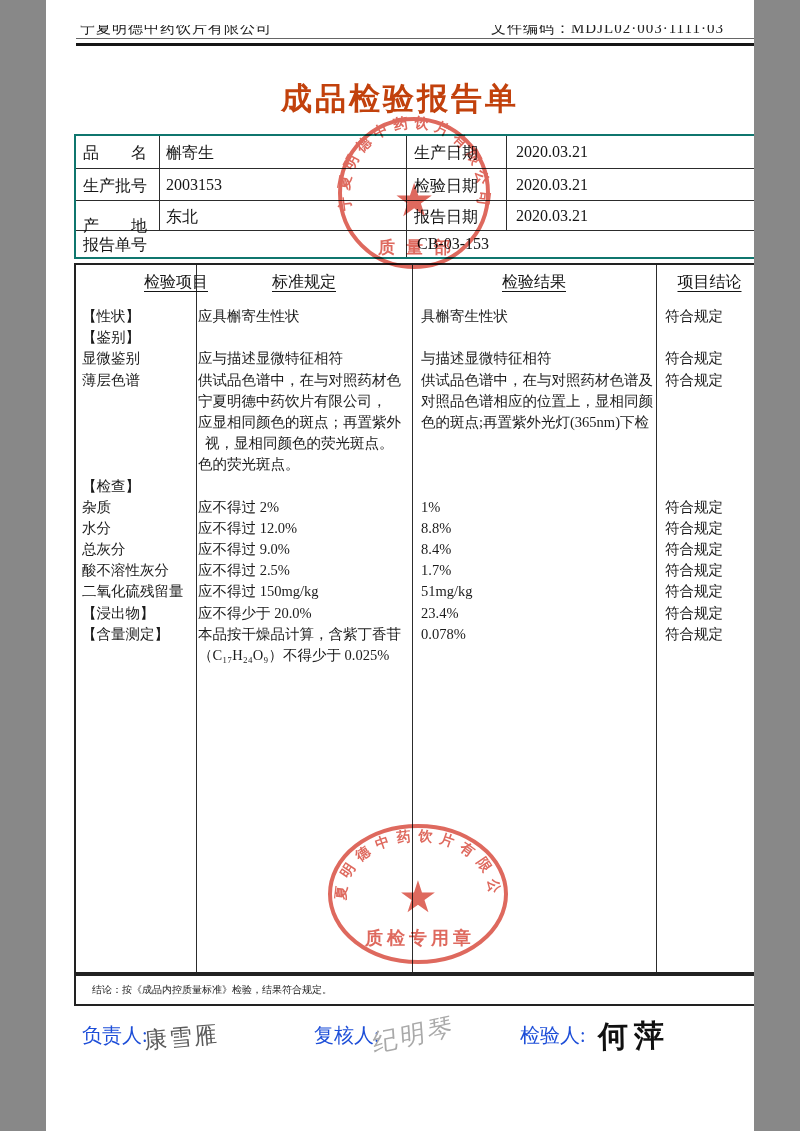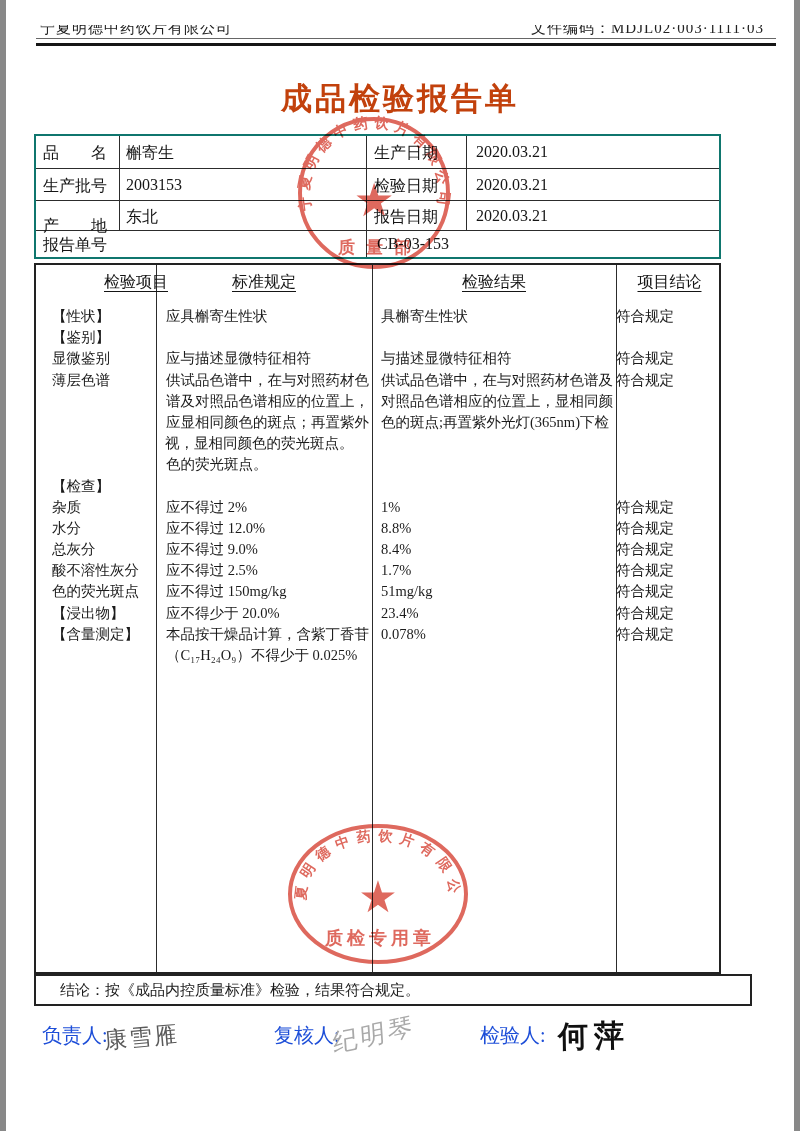--- a/index.html
+++ b/index.html
@@ -1,44 +1,44 @@
 <!DOCTYPE html>
 <html><head>
 <meta charset="utf-8">
 <style>
   html,body{margin:0;padding:0;background:#888;}
   .page{
-    position:relative;width:788px;height:1131px;margin:0 auto;background:#ffffff;
+    position:relative;width:708px;height:1131px;margin:0 auto;background:#ffffff;
     font-family:"Liberation Serif","DejaVu Serif",serif;color:#1b1b1b;overflow:hidden;
   }
   
   .hclip{position:absolute;top:25px;height:15px;overflow:hidden;}
   .hclip span{display:block;margin-top:-6px;font-size:15px;letter-spacing:1px;color:#222;white-space:pre;}
   .rule-thin{position:absolute;left:30px;top:38px;width:740px;height:1px;background:#666;}
   .rule-thick{position:absolute;left:30px;top:43px;width:740px;height:3px;background:#161616;}
   .title{position:absolute;left:0;top:78px;width:100%;text-align:center;
     font-size:31px;font-weight:bold;letter-spacing:3px;color:#c2410c;}
   
   .info{position:absolute;left:28px;top:134px;width:687px;height:125px;border:2px solid #0f766e;box-sizing:border-box;}
   .line{position:absolute;background:#2c2c2c;}
   .cellt{position:absolute;font-size:16px;white-space:pre;color:#151515;}
   
   .main{position:absolute;left:28px;top:263px;width:687px;height:711px;border:2px solid #222;box-sizing:border-box;}
   .mhead{position:absolute;top:7px;font-size:16px;text-align:center;
     text-decoration:underline;text-underline-offset:4px;color:#151515;}
   .mbody{position:absolute;left:0;top:41px;width:100%;}
   .mrow{display:flex;height:21.2px;line-height:21.2px;font-size:14.5px;}
   .mrow span{white-space:pre;overflow:visible;flex-shrink:0;display:block;}
-  .c1{width:120px;padding-left:16px;box-sizing:border-box;}
-  .c2{width:216px;padding-left:10px;box-sizing:border-box;}
+  .c1{width:120px;padding-left:6px;box-sizing:border-box;}
+  .c2{width:216px;padding-left:2px;box-sizing:border-box;}
   .c3{width:244px;padding-left:9px;box-sizing:border-box;}
-  .c4{width:107px;box-sizing:border-box;}
+  .c4{width:107px;padding-left:9px;box-sizing:border-box;}
   
   .conc{position:absolute;left:28px;top:974px;width:718px;height:32px;border:2px solid #222;box-sizing:border-box;
-    display:flex;align-items:center;font-size:15px;padding-left:24px;}
+    display:flex;align-items:center;font-size:10px;padding-left:16px;}
   
   .sig-label{position:absolute;font-size:20px;color:#1d4ed8;}
   .sig-name{position:absolute;font-family:"DejaVu Sans","Liberation Sans",sans-serif;}
   .sig1{left:98px;top:1022px;font-size:23px;color:#5a5a5a;transform:rotate(-5deg);letter-spacing:2px;}
   .sig2{left:326px;top:1018px;font-size:25px;color:#a9a9a9;transform:rotate(-12deg) skewX(-8deg);letter-spacing:3px;}
   .sig3{left:552px;top:1016px;font-size:30px;color:#101010;font-weight:bold;letter-spacing:6px;transform:rotate(-1deg);}
   
   .stamp{position:absolute;mix-blend-mode:multiply;opacity:.85;}
 </style>
 </head>
@@ -114,21 +114,21 @@
           <span class="c4">符合规定</span>
         </div>
       <div class="mrow">
           <span class="c1">薄层色谱</span>
           <span class="c2">供试品色谱中，在与对照药材色</span>
           <span class="c3">供试品色谱中，在与对照药材色谱及</span>
           <span class="c4">符合规定</span>
         </div>
       <div class="mrow">
           <span class="c1"></span>
-          <span class="c2">谱及对照品色谱相应的位置上，</span>
+          <span class="c2">宁夏明德中药饮片有限公司，</span>
           <span class="c3">对照品色谱相应的位置上，显相同颜</span>
           <span class="c4"></span>
         </div>
       <div class="mrow">
           <span class="c1"></span>
           <span class="c2">应显相同颜色的斑点；再置紫外</span>
           <span class="c3">色的斑点;再置紫外光灯(365nm)下检</span>
           <span class="c4"></span>
         </div>
       <div class="mrow">
@@ -166,21 +166,21 @@
           <span class="c3">8.4%</span>
           <span class="c4">符合规定</span>
         </div>
       <div class="mrow">
           <span class="c1">酸不溶性灰分</span>
           <span class="c2">应不得过 2.5%</span>
           <span class="c3">1.7%</span>
           <span class="c4">符合规定</span>
         </div>
       <div class="mrow">
-          <span class="c1">色的荧光斑点</span>
+          <span class="c1">二氧化硫残留量</span>
           <span class="c2">应不得过 150mg/kg</span>
           <span class="c3">51mg/kg</span>
           <span class="c4">符合规定</span>
         </div>
       <div class="mrow">
           <span class="c1">【浸出物】</span>
           <span class="c2">应不得少于 20.0%</span>
           <span class="c3">23.4%</span>
           <span class="c4">符合规定</span>
         </div>

